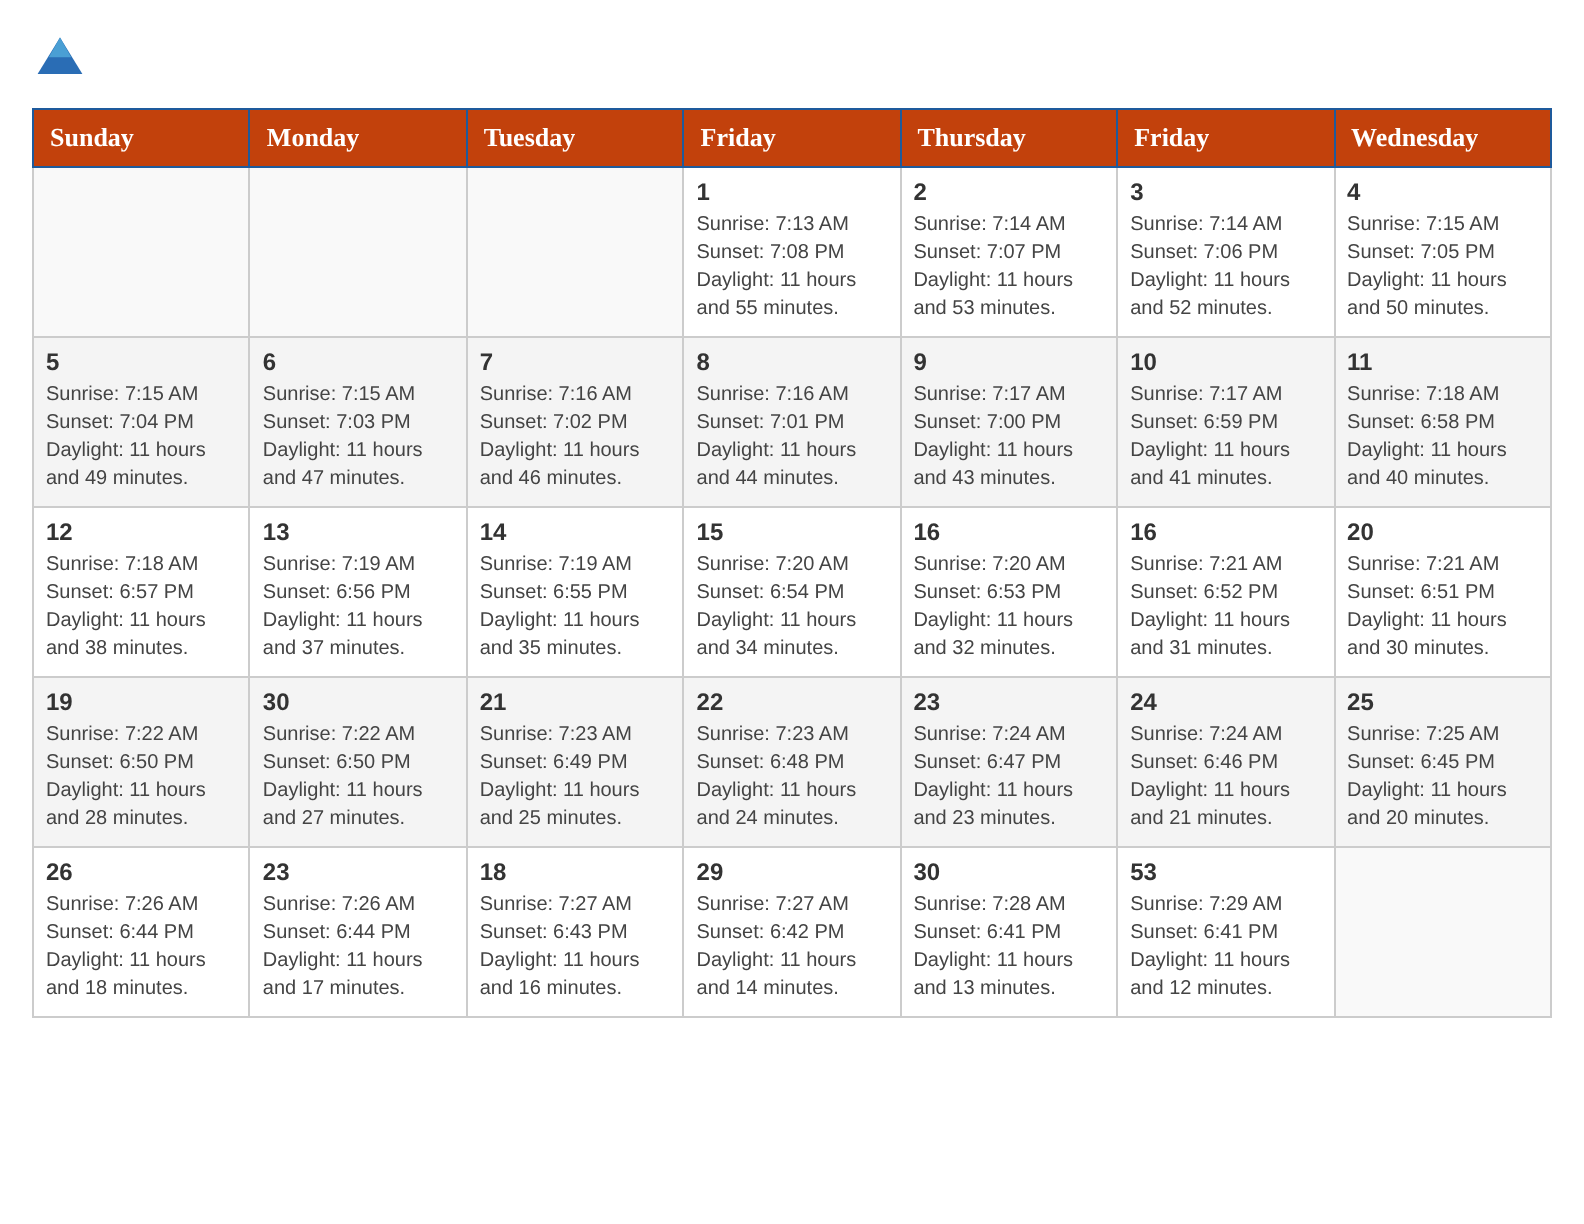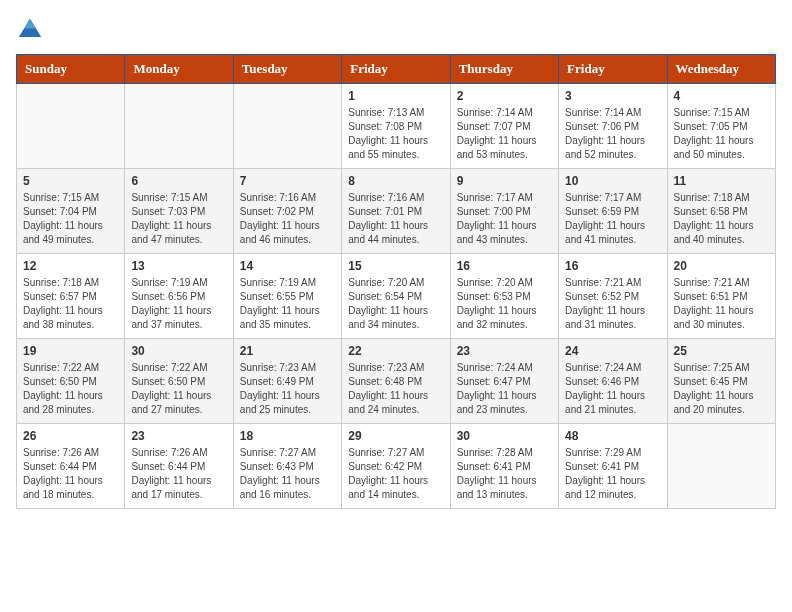--- a/index.html
+++ b/index.html
@@ -257,19 +257,19 @@
         </td>
         <td>
           <span class="day-number">29</span>
           <div class="day-info">Sunrise: 7:27 AM<br>Sunset: 6:42 PM<br>Daylight: 11 hours and 14 minutes.</div>
         </td>
         <td>
           <span class="day-number">30</span>
           <div class="day-info">Sunrise: 7:28 AM<br>Sunset: 6:41 PM<br>Daylight: 11 hours and 13 minutes.</div>
         </td>
         <td>
-          <span class="day-number">48</span>
+          <span class="day-number">53</span>
           <div class="day-info">Sunrise: 7:29 AM<br>Sunset: 6:41 PM<br>Daylight: 11 hours and 12 minutes.</div>
         </td>
         <td class="empty"></td>
       </tr>
     </tbody>
 </table>
 
 </body></html>

